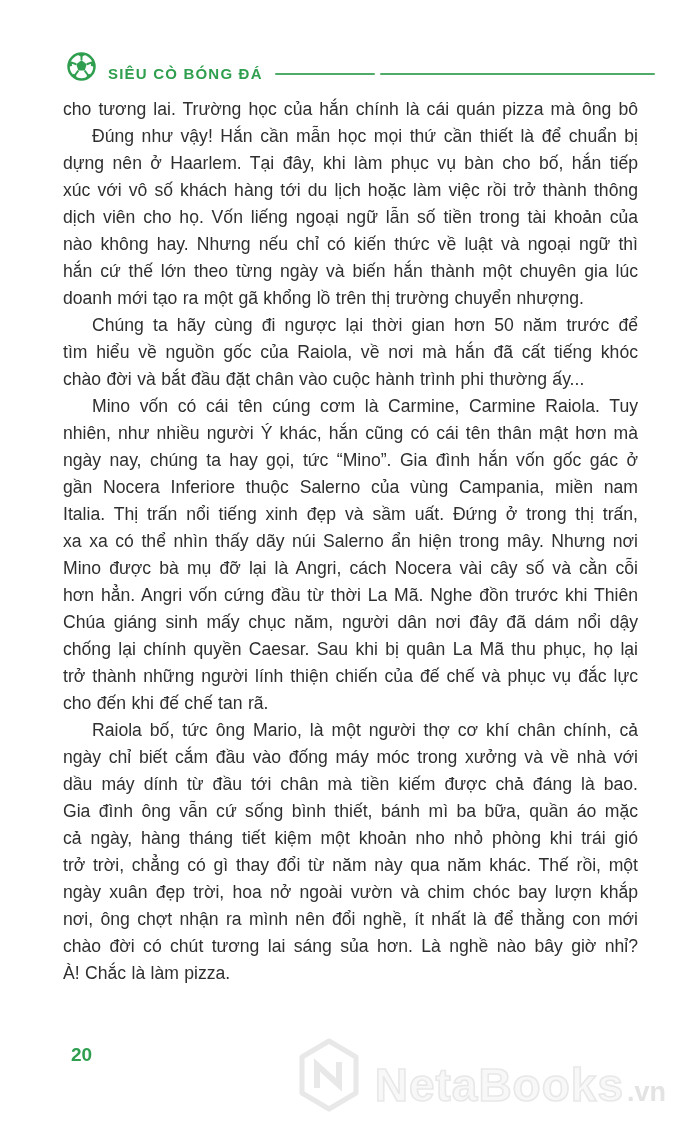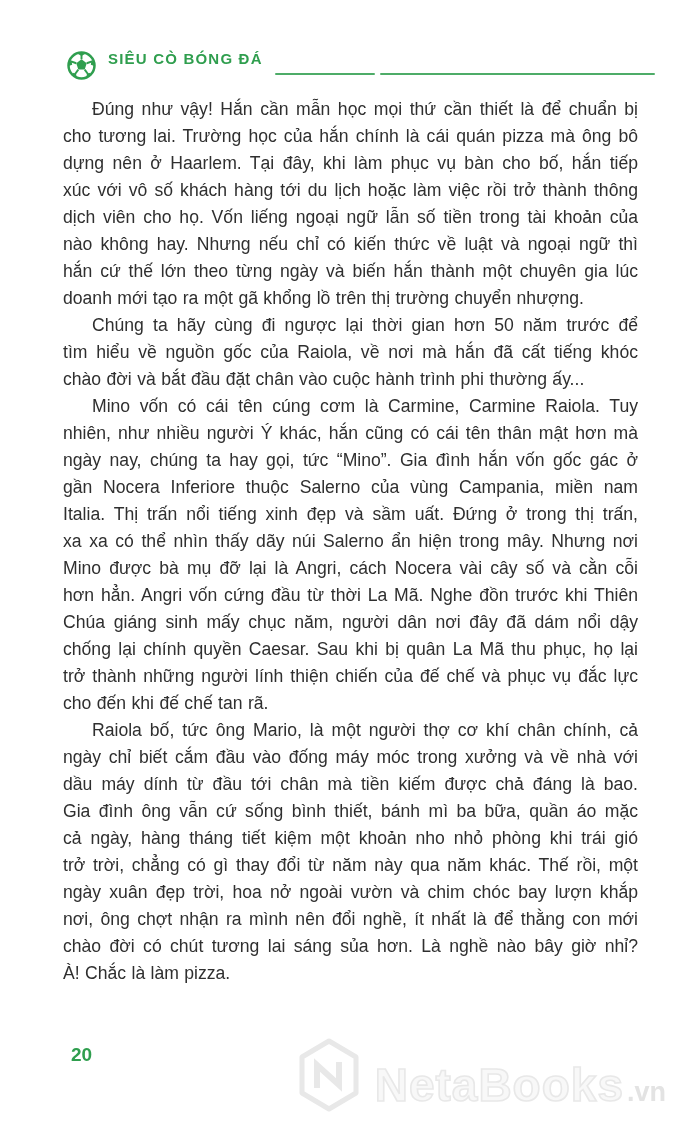--- a/index.html
+++ b/index.html
@@ -11,21 +11,21 @@
   .page{
     position:relative;
     width:700px;height:1121px;
     background:#ffffff;
     overflow:hidden;
     font-family:"Liberation Sans","DejaVu Sans",sans-serif;
   }
   
   .header{
     position:absolute;top:50px;left:66px;right:45px;height:32px;
-    display:flex;align-items:flex-start;
+    display:flex;align-items:flex-end;
   }
   .ball{width:31px;height:31px;flex:0 0 auto;}
   .header-title{
     margin-left:11px;
     color:var(--accent);
     font-size:15px;font-weight:bold;letter-spacing:1.2px;
     white-space:nowrap;
   }
   .header-rule{
     flex:1;display:flex;gap:5px;margin-left:12px;
@@ -96,22 +96,22 @@
       </g>
     </svg>
     <div class="header-title">SIÊU CÒ BÓNG ĐÁ</div>
     <div class="header-rule">
       <div class="rule-seg s1"></div>
       <div class="rule-seg s2"></div>
     </div>
   </div>
 
   <div class="body-text">
+      <div class="body-line">cho tương lai. Trường học của hắn chính là cái quán pizza mà ông bô</div>
       <div class="body-line first">Đúng như vậy! Hắn cần mẫn học mọi thứ cần thiết là để chuẩn bị</div>
-      <div class="body-line">cho tương lai. Trường học của hắn chính là cái quán pizza mà ông bô</div>
       <div class="body-line">dựng nên ở Haarlem. Tại đây, khi làm phục vụ bàn cho bố, hắn tiếp</div>
       <div class="body-line">xúc với vô số khách hàng tới du lịch hoặc làm việc rồi trở thành thông</div>
       <div class="body-line">dịch viên cho họ. Vốn liếng ngoại ngữ lẫn số tiền trong tài khoản của</div>
       <div class="body-line">nào không hay. Nhưng nếu chỉ có kiến thức về luật và ngoại ngữ thì</div>
       <div class="body-line">hắn cứ thế lớn theo từng ngày và biến hắn thành một chuyên gia lúc</div>
       <div class="body-line last">doanh mới tạo ra một gã khổng lồ trên thị trường chuyển nhượng.</div>
       <div class="body-line first">Chúng ta hãy cùng đi ngược lại thời gian hơn 50 năm trước để</div>
       <div class="body-line">tìm hiểu về nguồn gốc của Raiola, về nơi mà hắn đã cất tiếng khóc</div>
       <div class="body-line last">chào đời và bắt đầu đặt chân vào cuộc hành trình phi thường ấy...</div>
       <div class="body-line first">Mino vốn có cái tên cúng cơm là Carmine, Carmine Raiola. Tuy</div>

